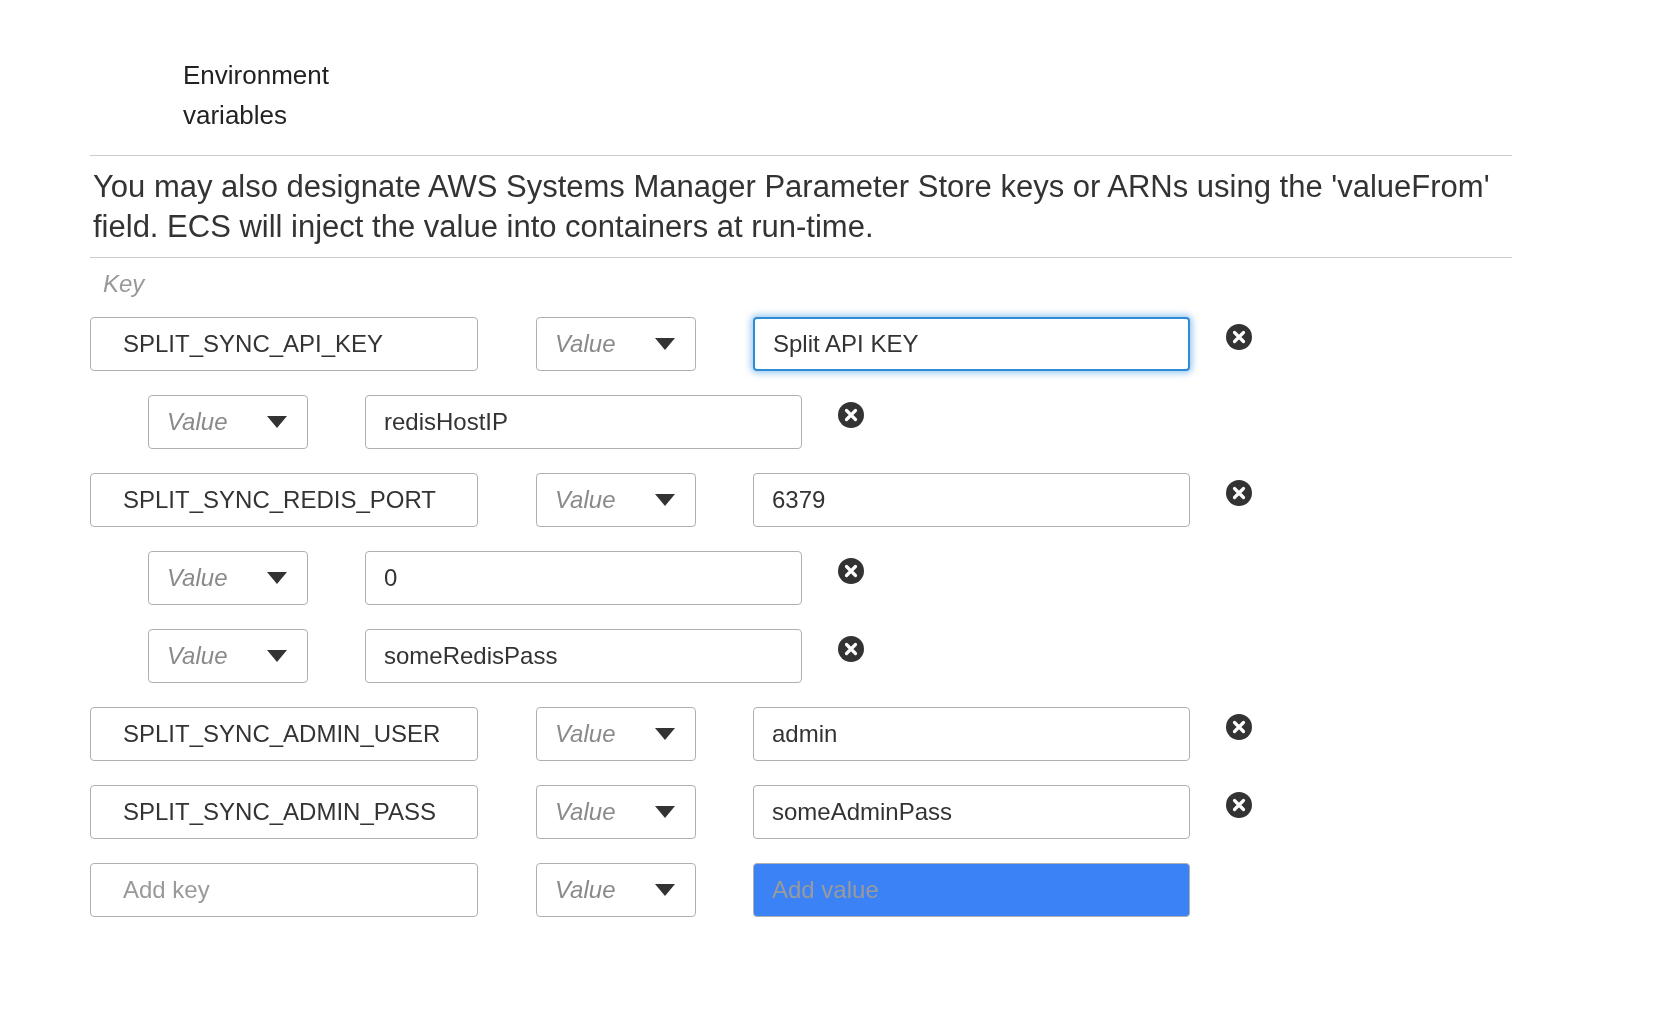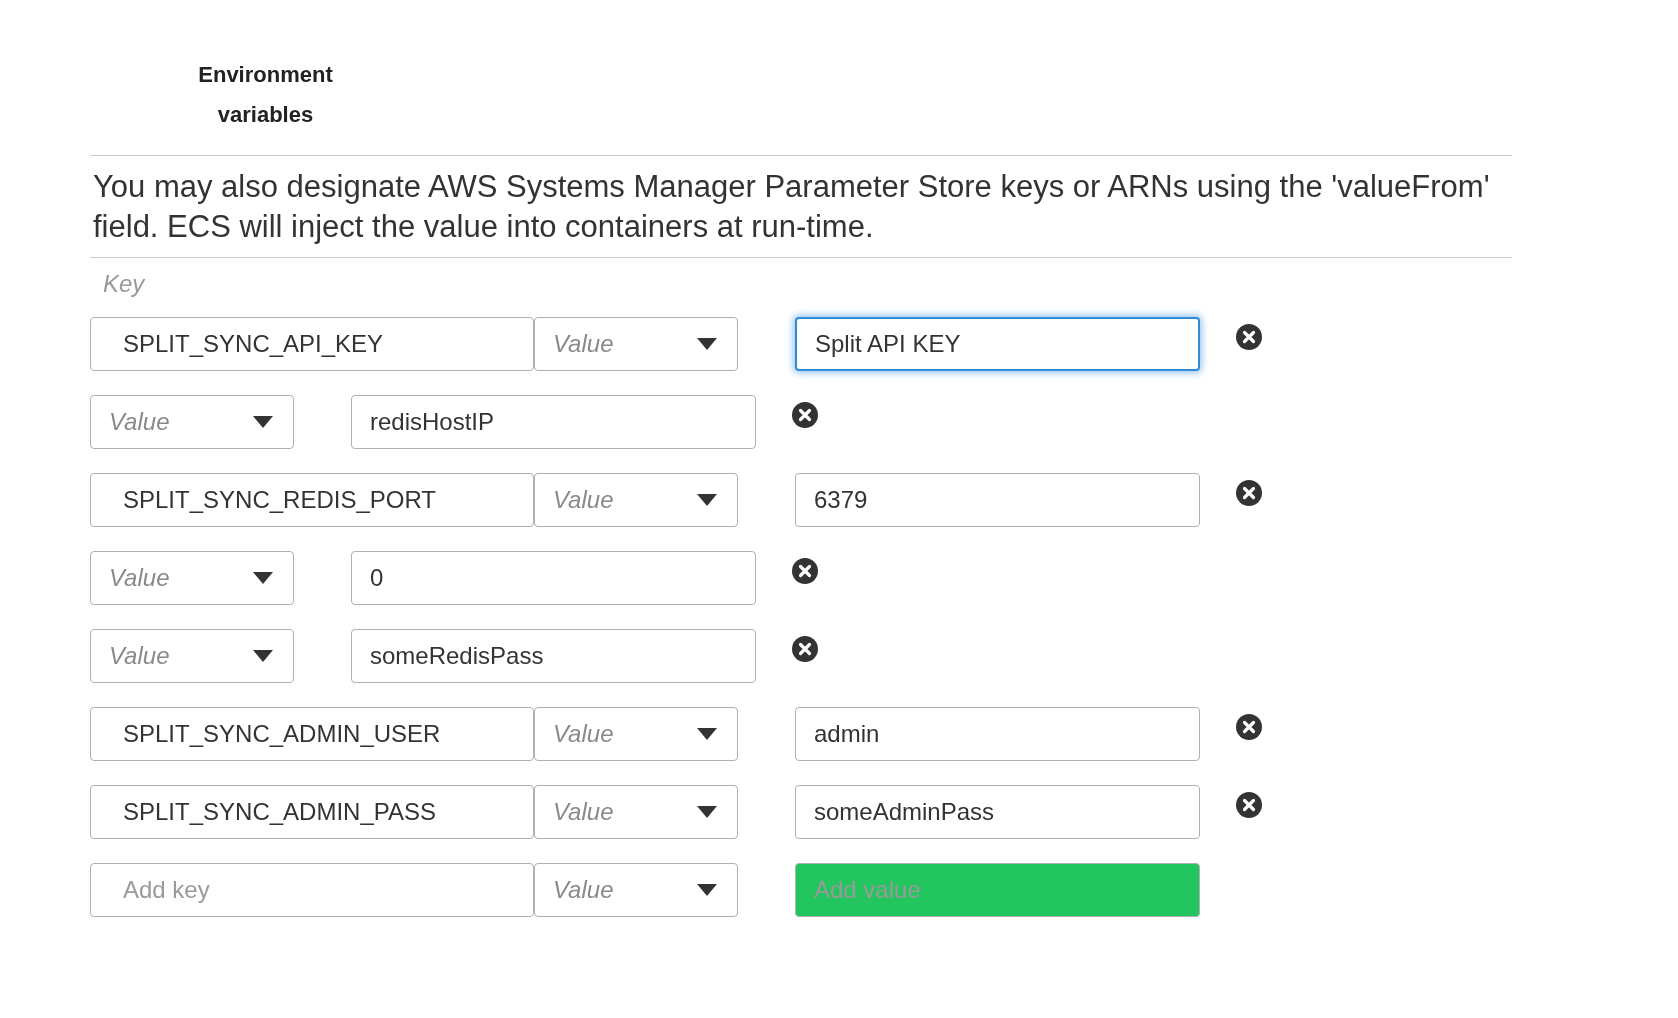--- a/index.html
+++ b/index.html
@@ -12,23 +12,23 @@
     width: 1678px;
     height: 1018px;
     background: #ffffff;
     overflow: hidden;
   }
   .section-label {
     position: absolute;
     left: 183px;
     top: 55px;
     width: 165px;
-    text-align: center;
-    font-size: 22px;
-    font-weight: bold;
+    text-align: left;
+    font-size: 26px;
+    font-weight: normal;
     color: #222222;
     line-height: 40px;
   }
   .divider {
     position: absolute;
     left: 90px;
     width: 1422px;
     height: 1px;
     background: #cccccc;
   }
@@ -68,32 +68,33 @@
     border: 1px solid #b0b0b0;
     border-radius: 4px;
     background: #ffffff;
     font-family: "Liberation Sans", "DejaVu Sans", sans-serif;
     font-size: 24px;
     color: #333333;
     padding: 0 18px;
     outline: none;
   }
   .text-input::placeholder { color: #9a9a9a; opacity: 1; }
-  .key-input { width: 444px; padding-left: 32px; }
-  .value-input { width: 405px; margin-left: 57px; }
+  .key-input { width: 388px; padding-left: 32px; }
+  .value-input { width: 437px; margin-left: 57px; }
   .value-input.focused {
     border: 2px solid #2e8bd8;
     box-shadow: 0 0 7px 2px rgba(64, 150, 224, 0.55);
   }
   .value-input.disabled {
-    background: #22c55e;
+    background: #3b82f6;
   }
   .type-select {
-    width: 204px;
+    width: 160px;
     height: 54px;
+    margin-left: 58px;
     border: 1px solid #b0b0b0;
     border-radius: 4px;
     background: #ffffff;
     display: flex;
     align-items: center;
     justify-content: space-between;
     padding: 0 20px 0 18px;
     cursor: pointer;
   }
   .type-select-label {

